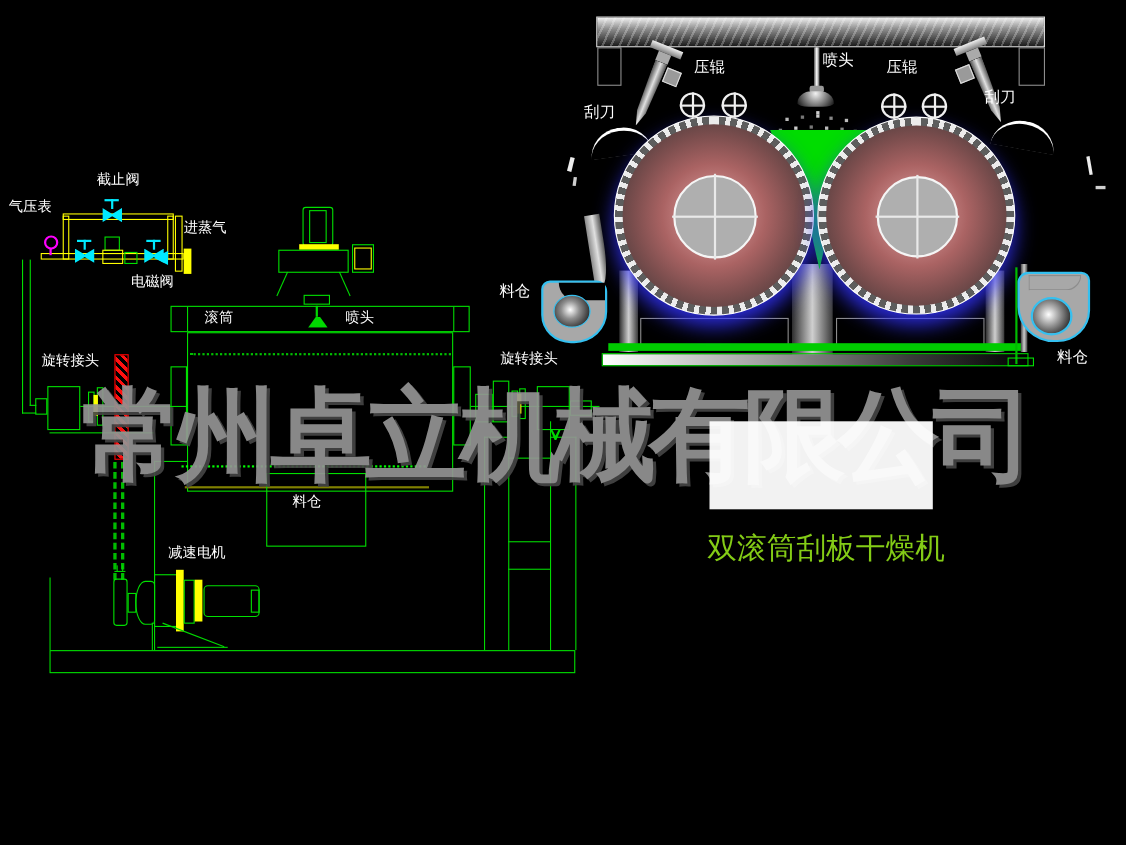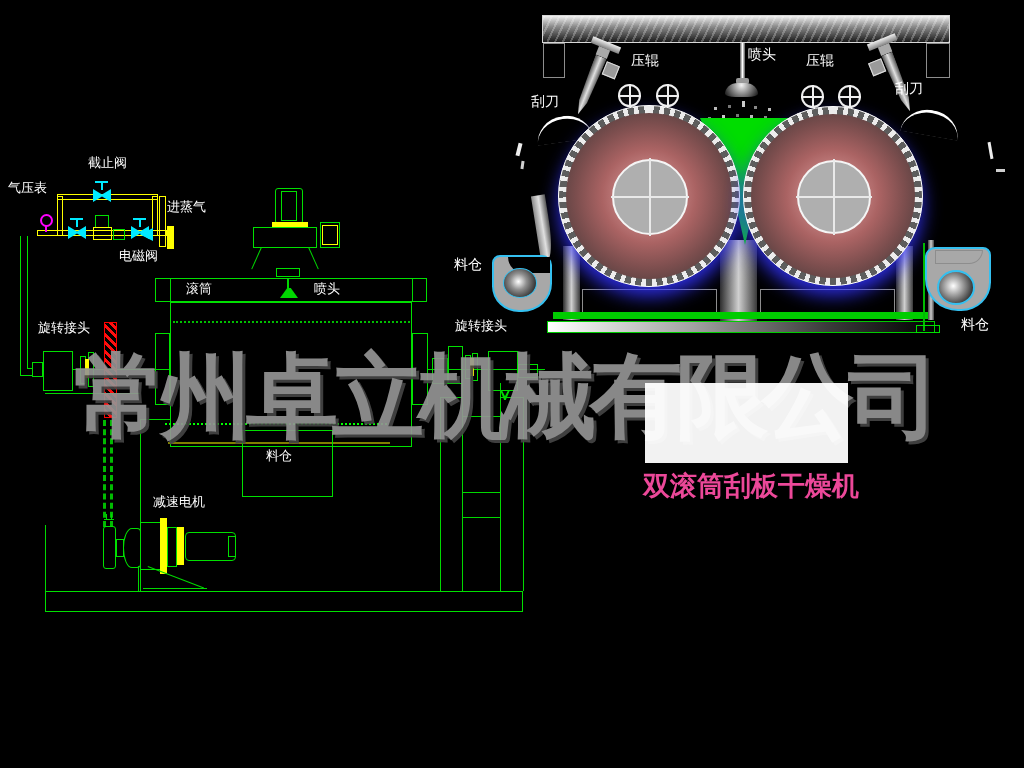--- a/index.html
+++ b/index.html
@@ -15,21 +15,21 @@
   .pipe{border:1px solid #ffff00;background:transparent;}
   .ybar{background:#ffff00;}
   .cyan{background:#00eaff;}
   .bowtie{background:#00eaff;clip-path:polygon(0 0,50% 42%,100% 0,100% 100%,50% 58%,0 100%);}
   .dash{border-left:3px dashed #00bb00;background:transparent;width:0;}
   
   .watermark{left:74px;top:350px;width:900px;color:#949494;font-size:92px;font-weight:bold;
              letter-spacing:-6px;line-height:1;white-space:nowrap;z-index:30;opacity:.92;
              text-shadow:3px 3px 0 #454545;}
   .whitebox{left:645px;top:383px;width:203px;height:80px;background:rgba(255,255,255,.95);z-index:31;}
-  .main-title{left:643px;top:472px;width:230px;color:#ec4899;font-size:27px;font-weight:bold;
+  .main-title{left:643px;top:484px;width:230px;color:#84cc16;font-size:27px;font-weight:normal;
               letter-spacing:0;line-height:1.1;white-space:nowrap;z-index:32;}
   
   .metal{background:linear-gradient(#f2f2f2,#9a9a9a 45%,#1c1c1c);}
   .roller{width:23px;height:23px;border:2px solid #f0f0f0;border-radius:50%;background:rgba(20,20,20,.4);z-index:5;}
   .roller .rh{left:-2px;top:9px;width:23px;height:2px;background:#f0f0f0;}
   .roller .rv{left:9px;top:-2px;width:2px;height:23px;background:#f0f0f0;}
   .drum{border-radius:50%;z-index:2;border:1px solid #fff;
         background:#8a8a8a repeating-conic-gradient(#ececec 0deg 3deg,#5d5d5d 3deg 7deg);
         box-shadow:0 10px 18px rgba(50,50,255,.85);}
   .drum-in{left:7px;top:7px;right:7px;bottom:7px;border-radius:50%;

